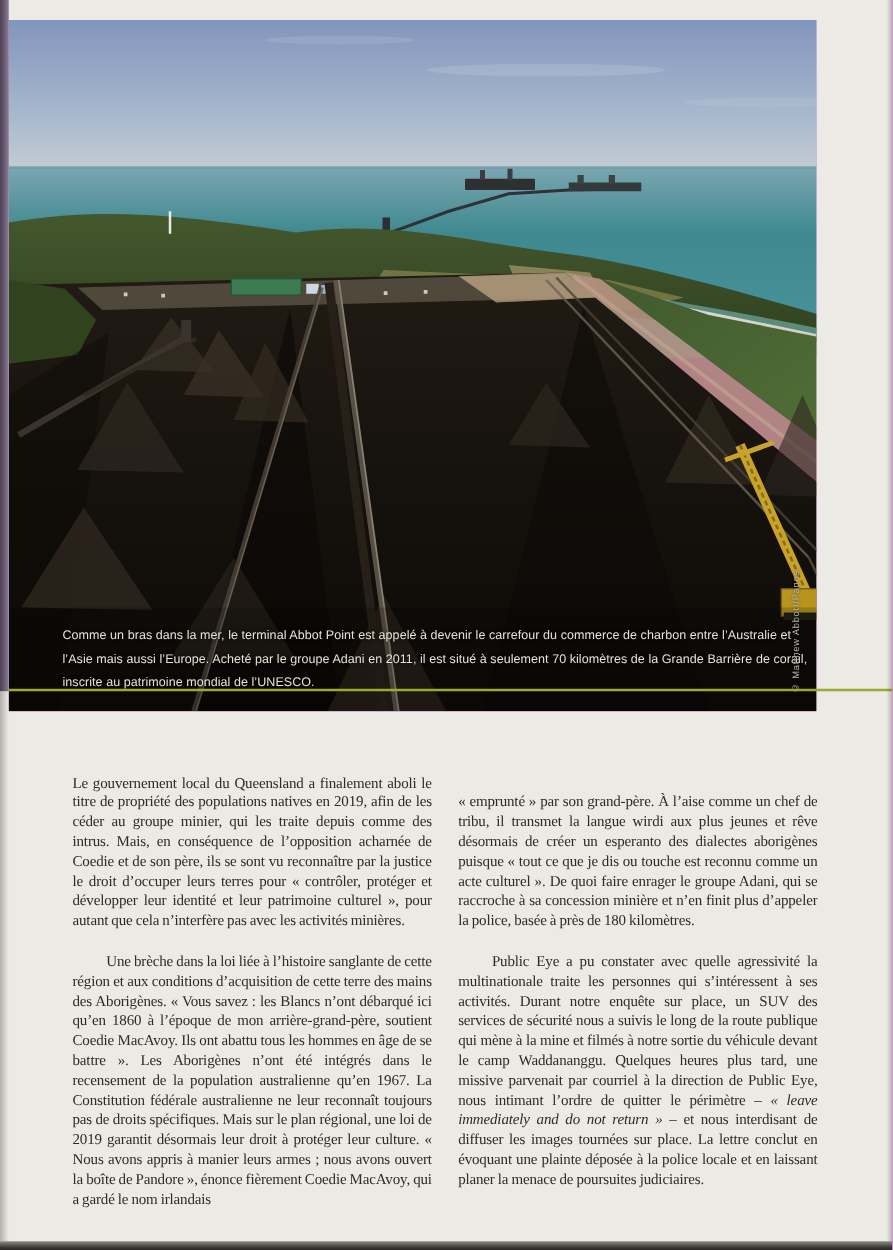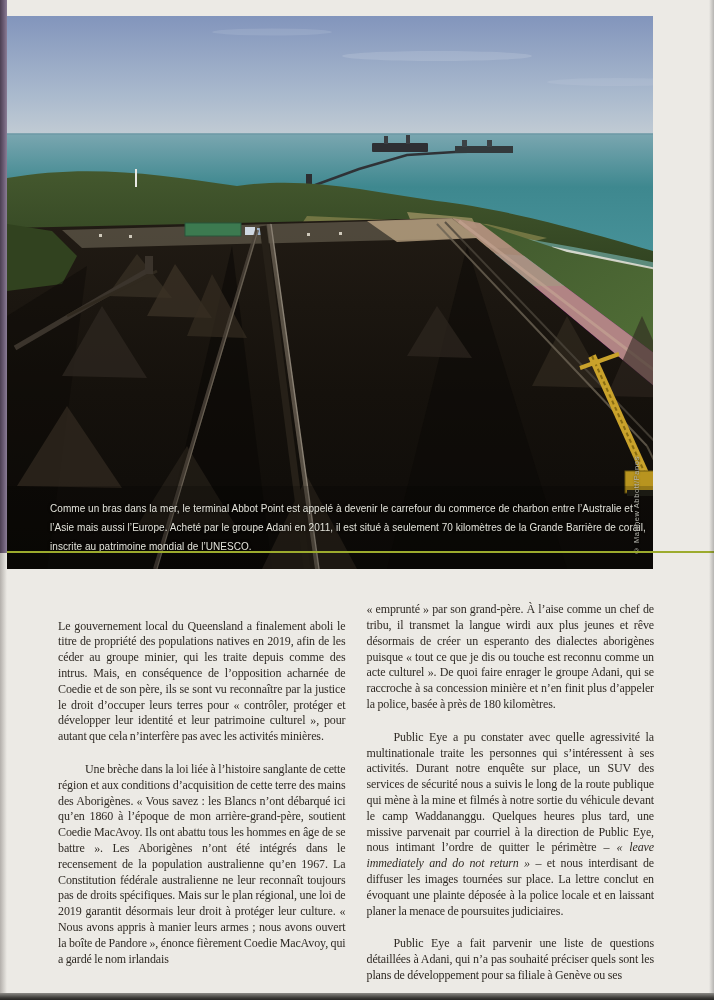--- a/index.html
+++ b/index.html
@@ -189,21 +189,20 @@
   <div class="accent-line"></div>
 
   <div class="article">
     <div class="column">
         <p><span>Le gouvernement local du Queensland a finalement aboli le titre de propriété des populations natives en 2019, afin de les céder au groupe minier, qui les traite depuis comme des intrus. Mais, en conséquence de l’opposition acharnée de Coedie et de son père, ils se sont vu reconnaître par la justice le droit d’occuper leurs terres pour « contrôler, protéger et développer leur identité et leur patrimoine culturel », pour autant que cela n’interfère pas avec les activités minières.</span></p>
         <p class="indent"><span>Une brèche dans la loi liée à l’histoire sanglante de cette région et aux conditions d’acquisition de cette terre des mains des Aborigènes. « Vous savez : les Blancs n’ont débarqué ici qu’en 1860 à l’époque de mon arrière-grand-père, soutient Coedie MacAvoy. Ils ont abattu tous les hommes en âge de se battre ». Les Aborigènes n’ont été intégrés dans le recensement de la population australienne qu’en 1967. La Constitution fédérale australienne ne leur reconnaît toujours pas de droits spécifiques. Mais sur le plan régional, une loi de 2019 garantit désormais leur droit à protéger leur culture. « Nous avons appris à manier leurs armes ; nous avons ouvert la boîte de Pandore », énonce fièrement Coedie MacAvoy, qui a gardé le nom irlandais</span></p>
       </div>
     <div class="column">
         <p><span>« emprunté » par son grand-père. À l’aise comme un chef de tribu, il transmet la langue wirdi aux plus jeunes et rêve désormais de créer un esperanto des dialectes aborigènes puisque « tout ce que je dis ou touche est reconnu comme un acte culturel ». De quoi faire enrager le groupe Adani, qui se raccroche à sa concession minière et n’en finit plus d’appeler la police, basée à près de 180 kilomètres.</span></p>
         <p class="indent"><span>Public Eye a pu constater avec quelle agressivité la multinationale traite les personnes qui s’intéressent à ses activités. Durant notre enquête sur place, un SUV des services de sécurité nous a suivis le long de la route publique qui mène à la mine et filmés à notre sortie du véhicule devant le camp Waddananggu. Quelques heures plus tard, une missive parvenait par courriel à la direction de Public Eye, nous intimant l’ordre de quitter le périmètre – </span><em>« leave immediately and do not return »</em><span> – et nous interdisant de diffuser les images tournées sur place. La lettre conclut en évoquant une plainte déposée à la police locale et en laissant planer la menace de poursuites judiciaires.</span></p>
-        <p class="indent"><span>Public Eye a fait parvenir une liste de questions détaillées à Adani, qui n’a pas souhaité préciser quels sont les plans de développement pour sa filiale à Genève ou ses</span></p>
       </div>
   </div>
 
   <div class="edge-left-top"></div>
   <div class="edge-left-bottom"></div>
   <div class="edge-right"></div>
   <div class="edge-bottom"></div>
 
 </div>
 

